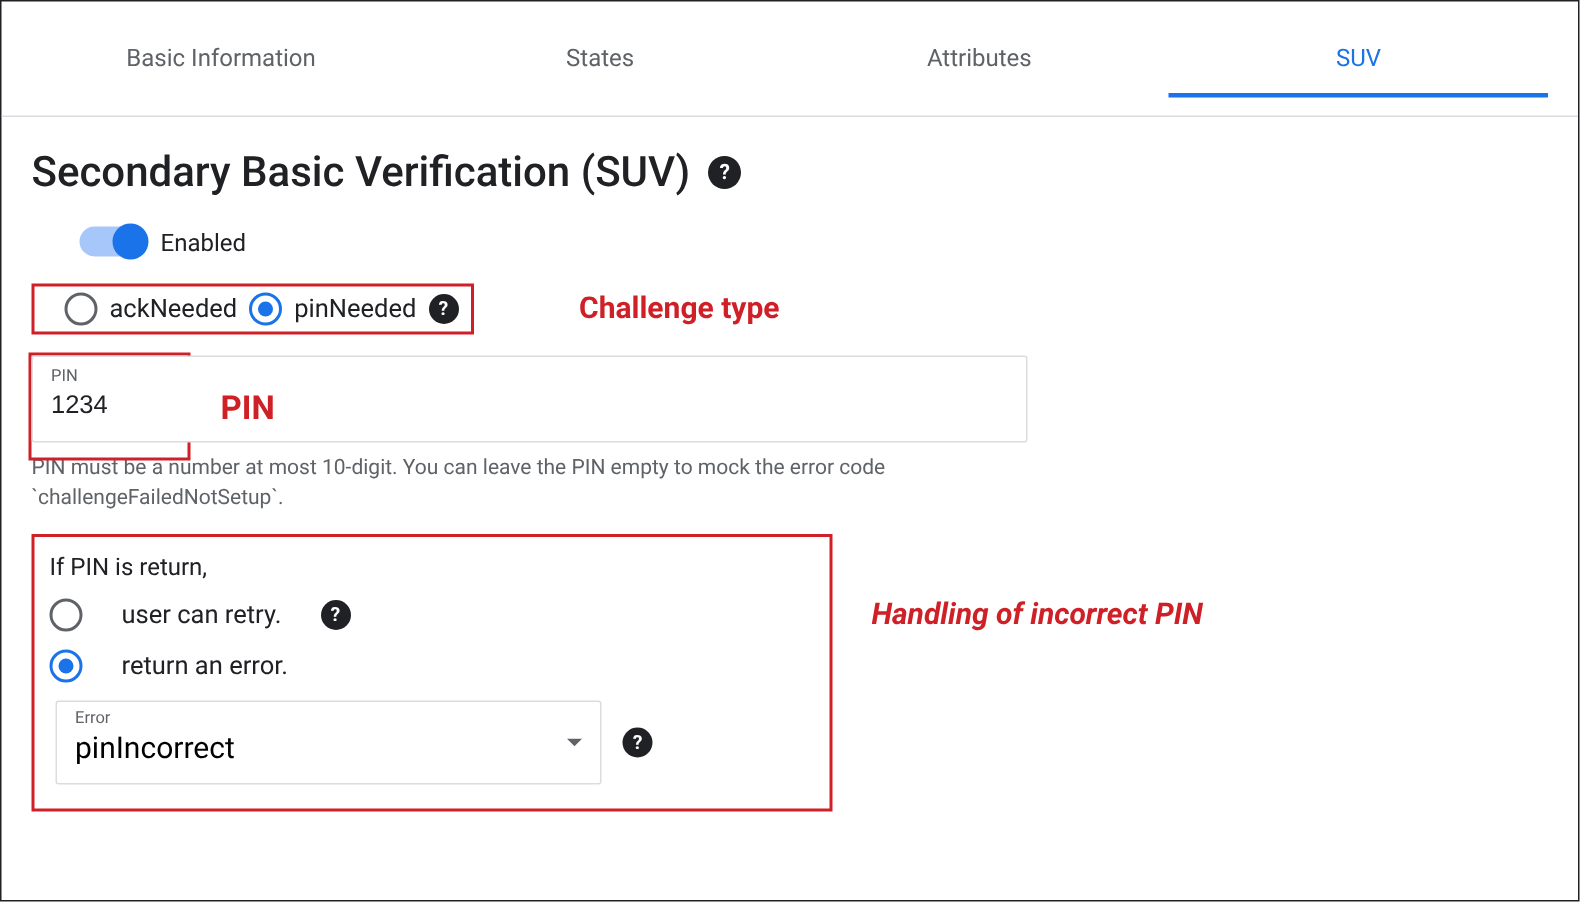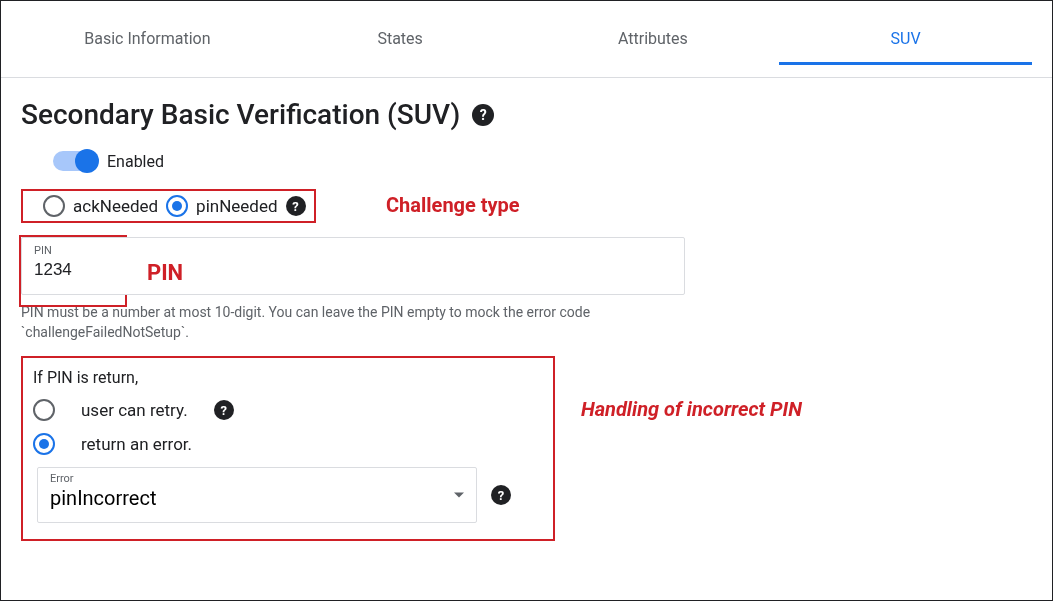--- a/index.html
+++ b/index.html
@@ -192,21 +192,21 @@
       margin-bottom: 12px;
     }
     .select-wrap {
       display: flex;
       align-items: center;
       gap: 14px;
       margin-top: 4px;
       margin-left: 4px;
     }
     .select-field {
-      width: 440px;
+      width: 364px;
       border: 1px solid #dadce0;
       border-radius: 2px;
       background: #fff;
       padding: 18px 12px 12px 12px;
       position: relative;
       cursor: pointer;
     }
     .select-floating-label {
       position: absolute;
       top: 4px;

